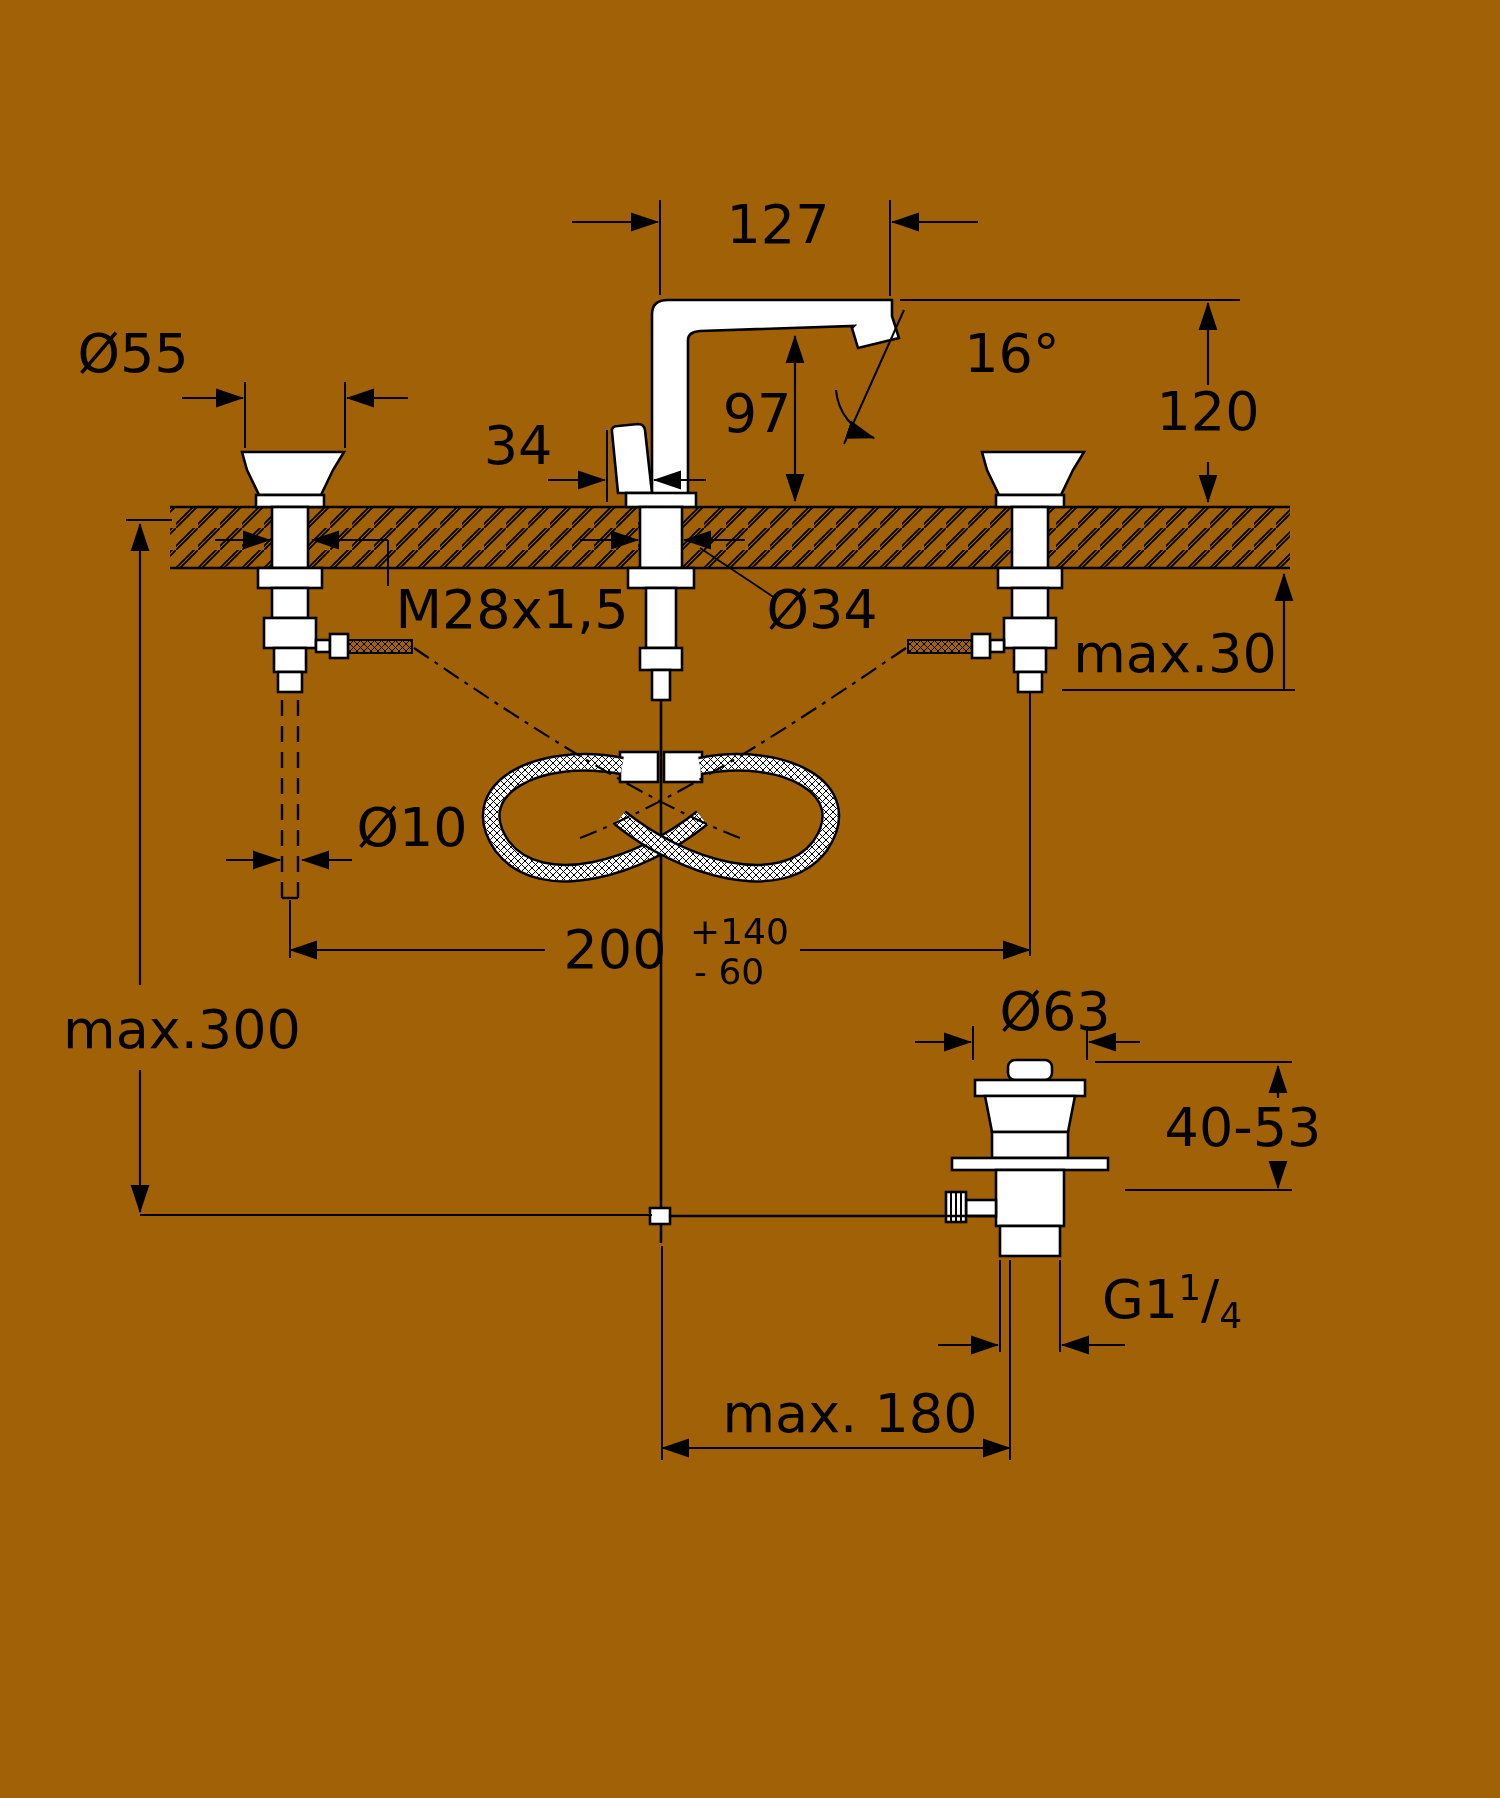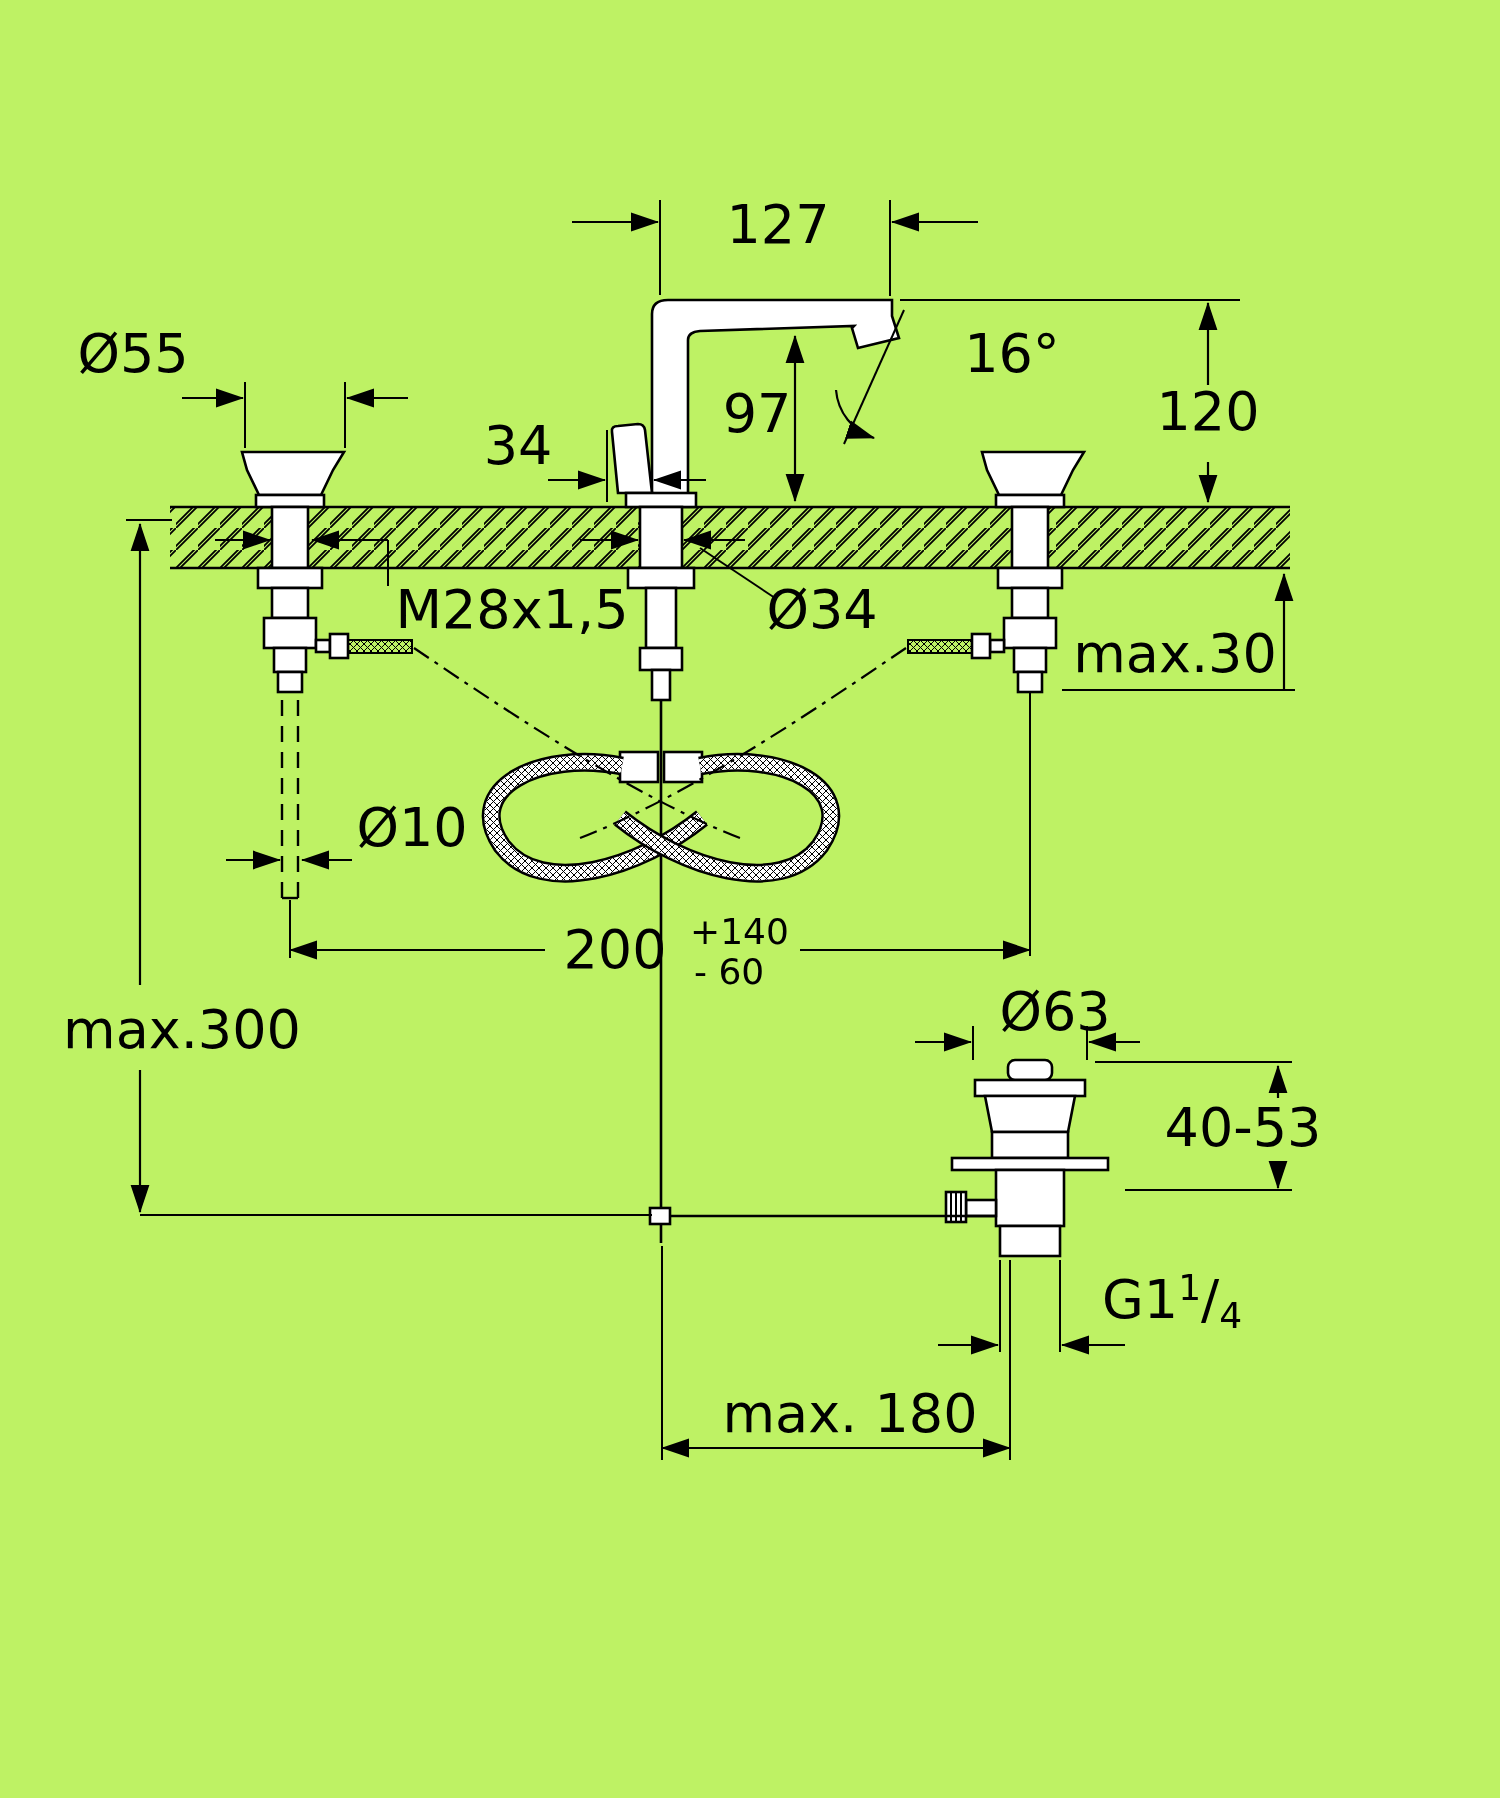--- a/index.html
+++ b/index.html
@@ -1,16 +1,16 @@
 <!DOCTYPE html>
 <html><head>
 <meta charset="utf-8">
 <style>
   html,body{margin:0;padding:0;background:#ffffff;}
-  .stage{width:1500px;height:1798px;background:#bef264;position:relative;}
+  .stage{width:1500px;height:1798px;background:#a16207;position:relative;}
   svg{display:block;}
   .ln{stroke:#000;stroke-width:2.6;fill:none;}
   .ln-thin{stroke:#000;stroke-width:2;fill:none;}
   .part{stroke:#000;stroke-width:2.6;fill:#ffffff;}
   .dimline{stroke:#000;stroke-width:2.2;fill:none;}
   .dashdot{stroke:#000;stroke-width:2.2;fill:none;stroke-dasharray:18 7 4 7;}
   .dashed{stroke:#000;stroke-width:2.4;fill:none;stroke-dasharray:16 10;}
   .dim{font-family:"DejaVu Sans", sans-serif;font-size:54px;fill:#000;}
   .dim-sm{font-family:"DejaVu Sans", sans-serif;font-size:36px;fill:#000;}
   .mid{text-anchor:middle;}

